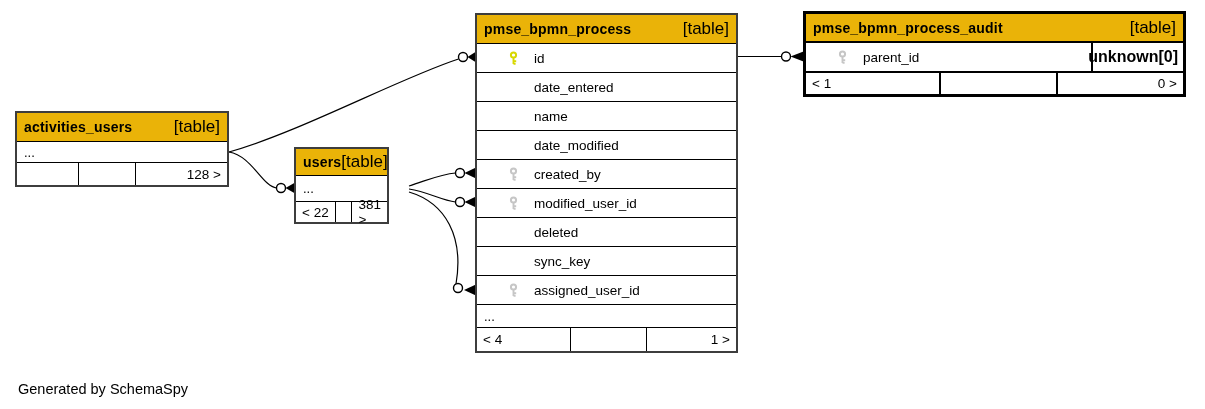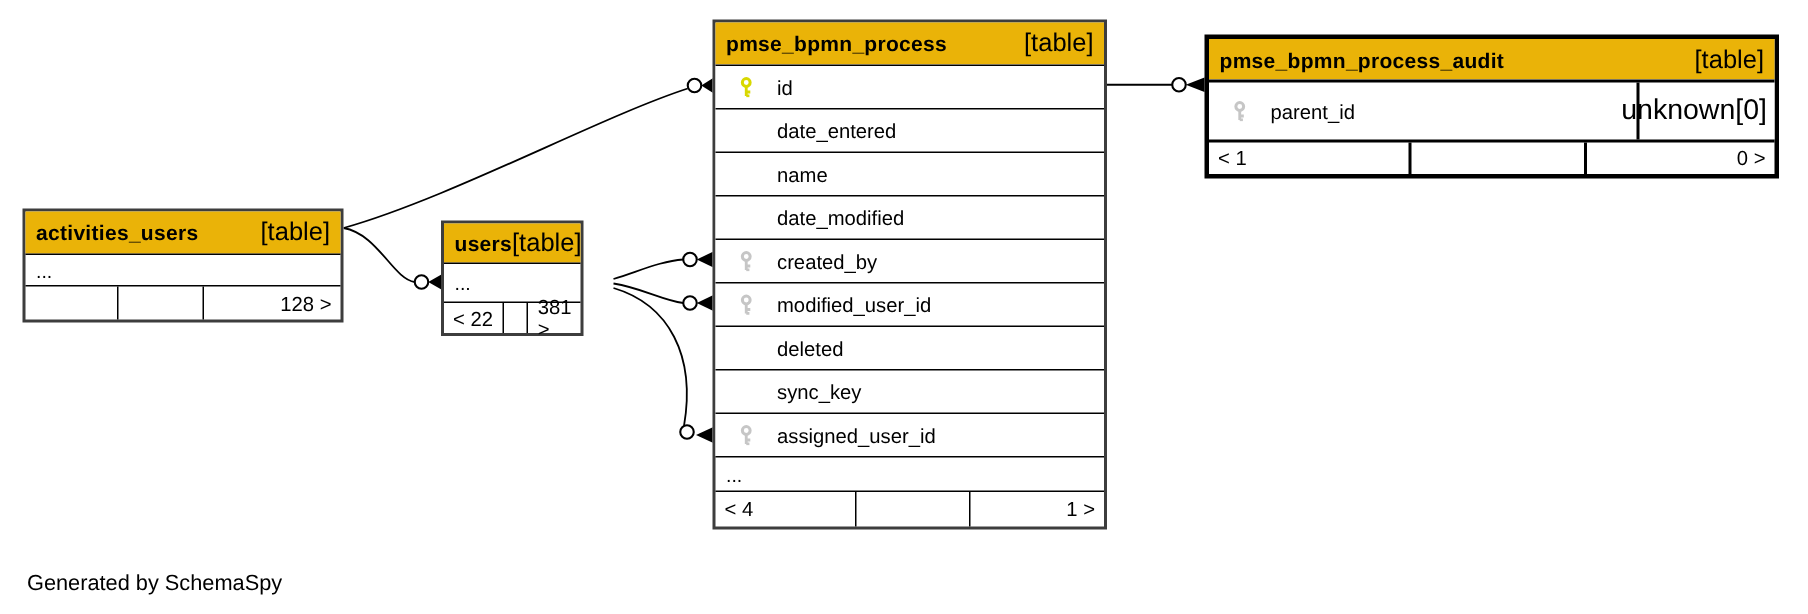--- a/index.html
+++ b/index.html
@@ -21,26 +21,27 @@
     background:#eab308;display:flex;justify-content:space-between;
     align-items:center;padding:0 7px;box-sizing:border-box;
   }
   .tname{font-weight:bold;font-size:14px;letter-spacing:0.2px;}
   .ttag{font-size:17px;}
   .row{
     border-top:1px solid #000;display:flex;align-items:center;
     box-sizing:border-box;font-size:13.5px;background:#fff;
   }
   .focus .row{border-top:2px solid #000;}
-  .rowmain{flex:1;display:flex;align-items:center;padding-left:12px;height:100%;}
+  .rowmain{flex:1;display:flex;align-items:center;padding-left:28px;height:100%;}
   .keyslot{width:16px;margin-right:13px;display:flex;align-items:center;justify-content:center;}
   .typecell{
     border-left:2px solid #000;width:92px;height:100%;display:flex;
     align-items:center;justify-content:flex-end;padding:0 5px;box-sizing:border-box;
-    font-size:19px;
+    font-size:16px;
+    font-weight:bold;
   }
   .ell{
     border-top:1px solid #000;display:flex;align-items:center;
     padding-left:7px;font-size:13px;box-sizing:border-box;
   }
   .ftr{border-top:1px solid #000;display:flex;box-sizing:border-box;}
   .focus .ftr{border-top:2px solid #000;}
   .fcell{
     border-right:1px solid #000;display:flex;align-items:center;
     font-size:13.5px;box-sizing:border-box;padding:0 6px;height:100%;
@@ -78,21 +79,21 @@
     <circle cx="458" cy="288" r="4.5"></circle>
     <polygon points="464,290 477,284 477,296"></polygon>
   </g>
   <g>
     <path d="M738,56.5 L781.5,56.5"></path>
     <circle cx="786" cy="56.5" r="4.5"></circle>
     <polygon points="790.5,56.5 806,50.5 806,62.5"></polygon>
   </g>
 </svg>
 
-<div class="tbl" style="left:15px;top:111px;width:214px;margin-top:28px;">
+<div class="tbl" style="left:15px;top:111px;width:214px;">
   <div class="hdr" style="height:28px">
     <span class="tname">activities_users</span>
     <span class="ttag">[table]</span>
   </div>
   <div class="ell" style="height:21px">...</div>
   <div class="ftr" style="height:23px">
     <div class="fcell" style="width:62px"></div>
     <div class="fcell" style="width:57px"></div>
     <div class="fcell last">128 &gt;</div>
   </div>
@@ -191,26 +192,26 @@
     </div>
   </div>
   <div class="ell" style="height:23px">...</div>
   <div class="ftr" style="height:24px">
     <div class="fcell" style="width:94px">&lt; 4</div>
     <div class="fcell" style="width:76px"></div>
     <div class="fcell last">1 &gt;</div>
   </div>
 </div>
 
-<div class="tbl focus" style="left:803px;top:23px;width:383px;">
+<div class="tbl focus" style="left:803px;top:11px;width:383px;">
   <div class="hdr" style="height:27px">
     <span class="tname">pmse_bpmn_process_audit</span>
     <span class="ttag">[table]</span>
   </div>
-  <div class="row" style="height:40px">
+  <div class="row" style="height:30px">
     <div class="rowmain">
       <span class="keyslot">
           <svg class="key" width="11" height="14" viewBox="0 0 11 14">
             <circle cx="5.5" cy="4" r="2.6" fill="none" stroke="#c6c6c6" stroke-width="2"></circle>
             <path d="M5.5 6.6 V13 M5.5 10.3 H8.2 M5.5 12.9 H7.6" stroke="#c6c6c6" stroke-width="1.9" fill="none"></path>
           </svg>
         </span>
       <span>parent_id</span>
     </div>
     <div class="typecell">unknown[0]</div>

